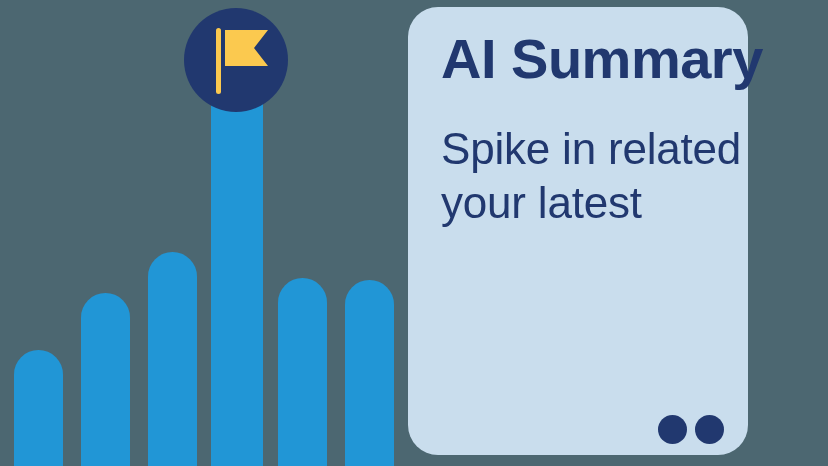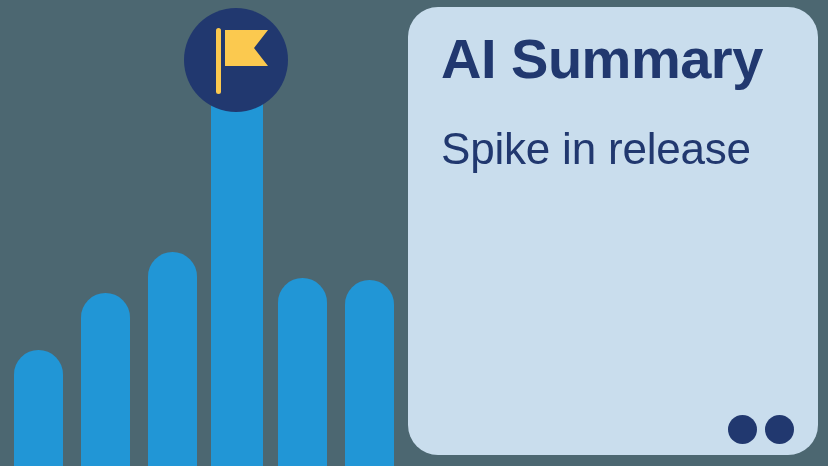--- a/index.html
+++ b/index.html
@@ -46,21 +46,21 @@
     position: absolute;
     left: 0;
     top: 0;
   }
 
   
   #summary-panel {
     position: absolute;
     left: 408px;
     top: 7px;
-    width: 410px;
+    width: 340px;
     height: 448px;
     background: #c9dded;
     border-radius: 30px;
     box-sizing: border-box;
   }
   #panel-title {
     position: absolute;
     left: 33px;
     top: 19px;
     margin: 0;
@@ -119,21 +119,22 @@
     <svg width="104" height="104" viewBox="0 0 104 104" aria-hidden="true">
       <rect x="32" y="20" width="5" height="66" rx="2.5" fill="#fbc94f"></rect>
       <path d="M41 22 H84 L70 40 L84 58 H41 Z" fill="#fbc94f"></path>
     </svg>
   </div>
 
   <div id="summary-panel">
     <h1 id="panel-title">AI Summary</h1>
 
     <p id="panel-body">
-      <span class="line">Spike in release</span>
+      <span class="line">Spike in related</span>
+      <span class="line">your latest</span>
     </p>
 
     <div id="panel-dots">
       <span class="panel-dot"></span>
       <span class="panel-dot"></span>
     </div>
   </div>
 
 </div>
 

